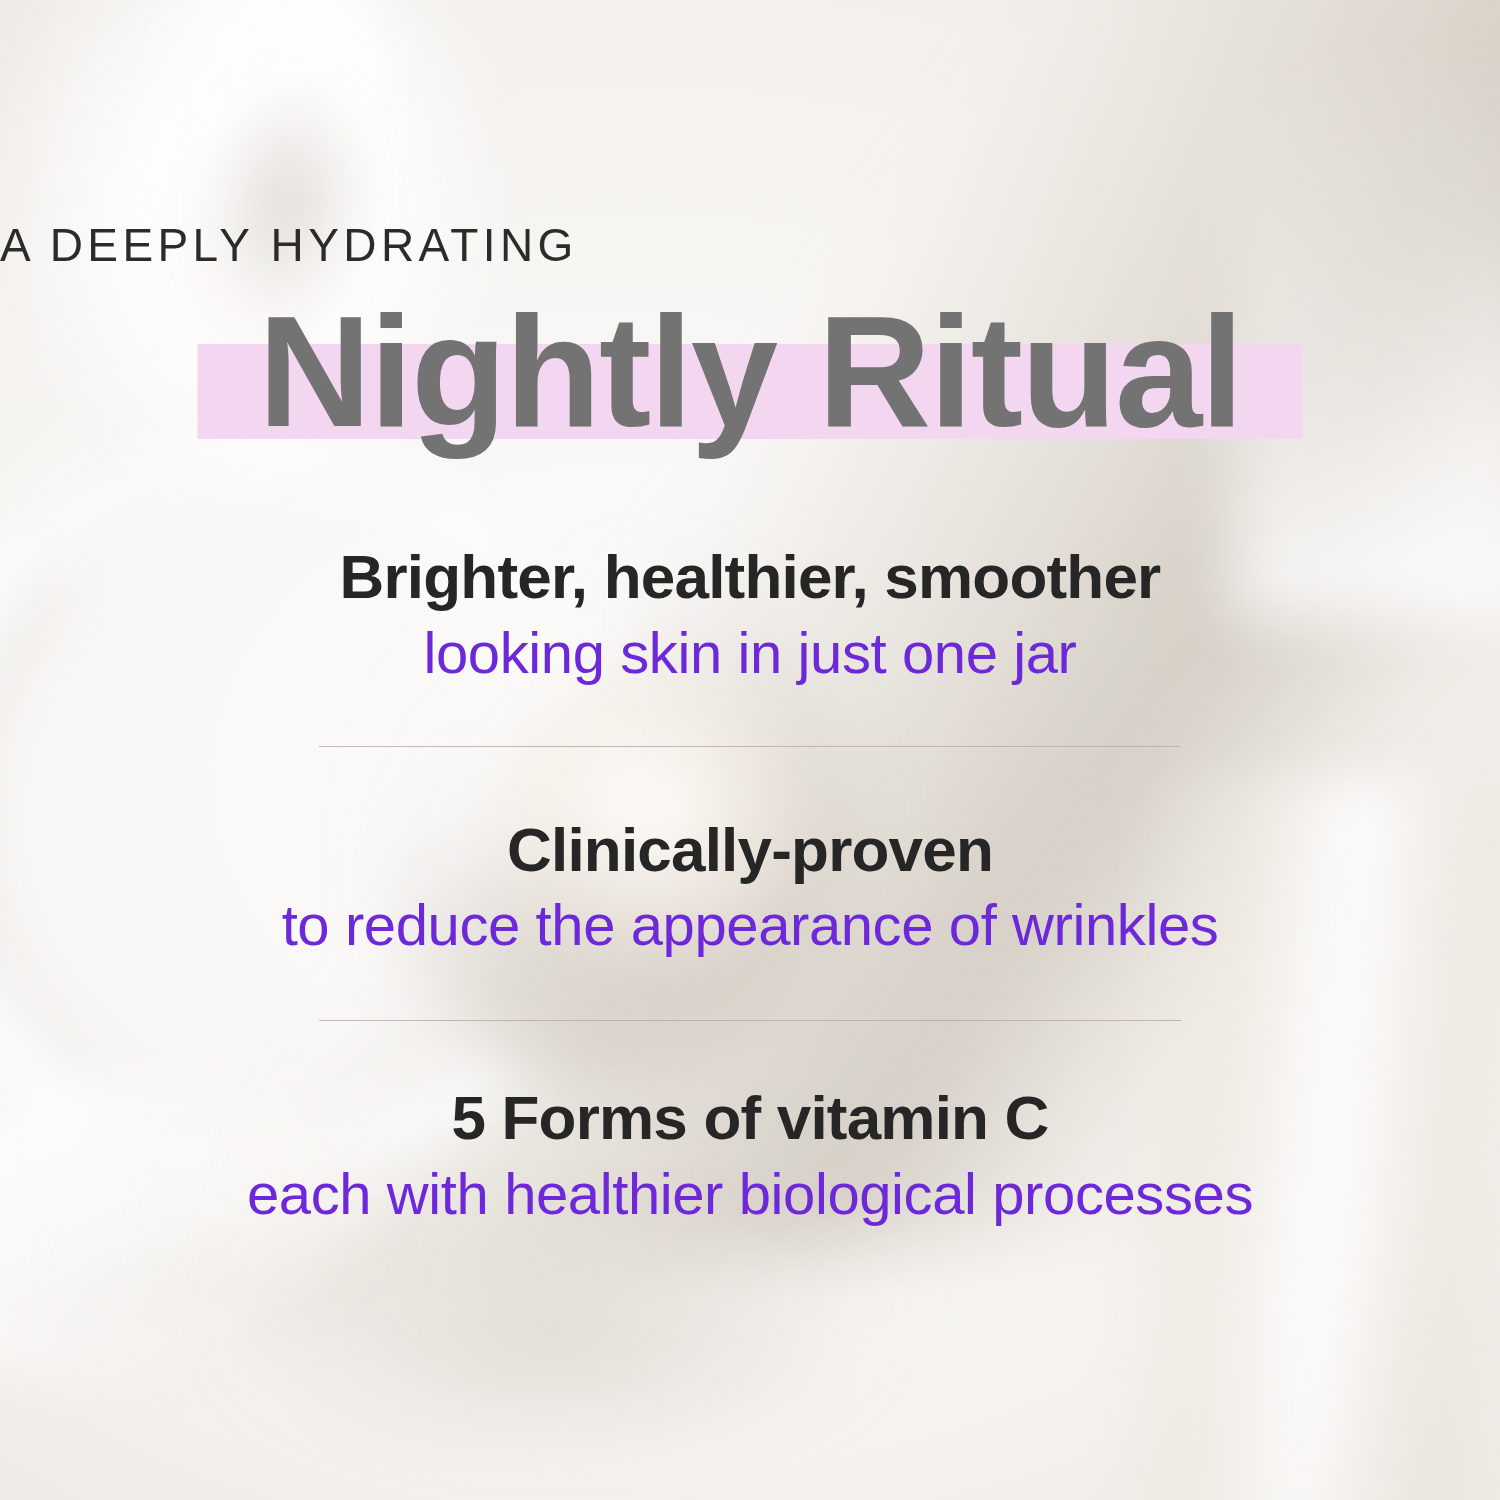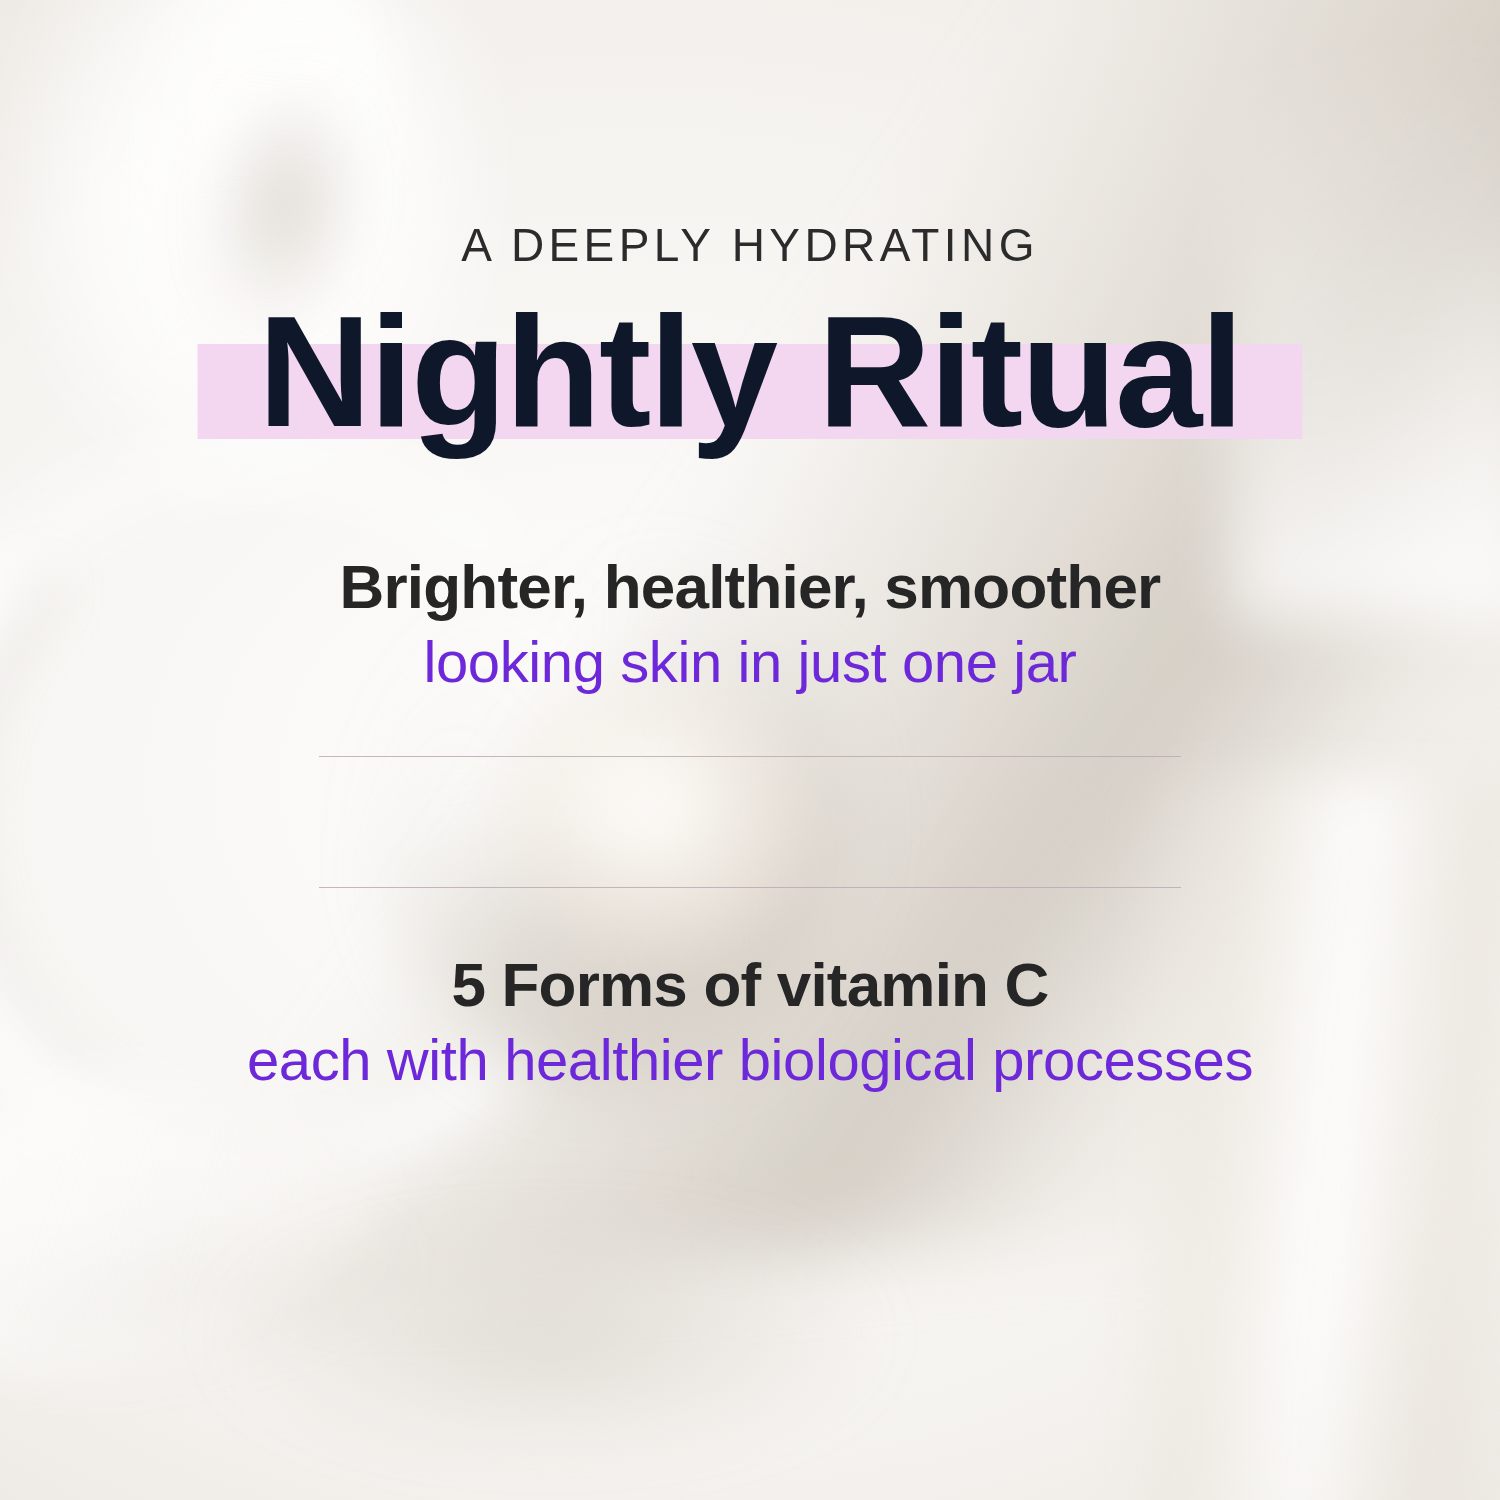--- a/index.html
+++ b/index.html
@@ -166,21 +166,20 @@
     background:radial-gradient(110% 90% at 50% 48%, rgba(255,255,255,0) 55%, rgba(223,217,208,0.40) 100%);
   }
 
   
   .content {
     position:relative;
     z-index:5;
     width:1500px; height:1218px;
     display:flex;
     flex-direction:column;
-    align-items:center;
   }
 
   .eyebrow {
     margin-top:222px;
     font-size:46px;
     font-weight:400;
     letter-spacing:4.4px;
     color:#2b2b2b;
     line-height:1;
     text-transform:uppercase;
@@ -206,21 +205,21 @@
     background:#f3d7f0;
     z-index:1;
   }
 
   .title {
     position:relative;
     z-index:2;
     font-size:157px;
     font-weight:700;
     letter-spacing:-2px;
-    color:#0f172a;
+    color:#737373;
     line-height:1.02;
     white-space:nowrap;
   }
 
   
   .benefits {
     margin-top:90px;
     width:100%;
     display:flex;
     flex-direction:column;
@@ -300,20 +299,24 @@
 
       <div class="benefit">
         <div class="benefit-head">Brighter, healthier, smoother</div>
         <div class="benefit-sub">looking skin in just one jar</div>
       </div>
 
       <div class="sp-a"></div>
       <div class="divider"></div>
       <div class="sp-b"></div>
 
+      <div class="benefit">
+        <div class="benefit-head">Clinically-proven</div>
+        <div class="benefit-sub">to reduce the appearance of wrinkles</div>
+      </div>
 
       <div class="sp-c"></div>
       <div class="divider"></div>
       <div class="sp-d"></div>
 
       <div class="benefit">
         <div class="benefit-head">5 Forms of vitamin C</div>
         <div class="benefit-sub">each with healthier biological processes</div>
       </div>
 

